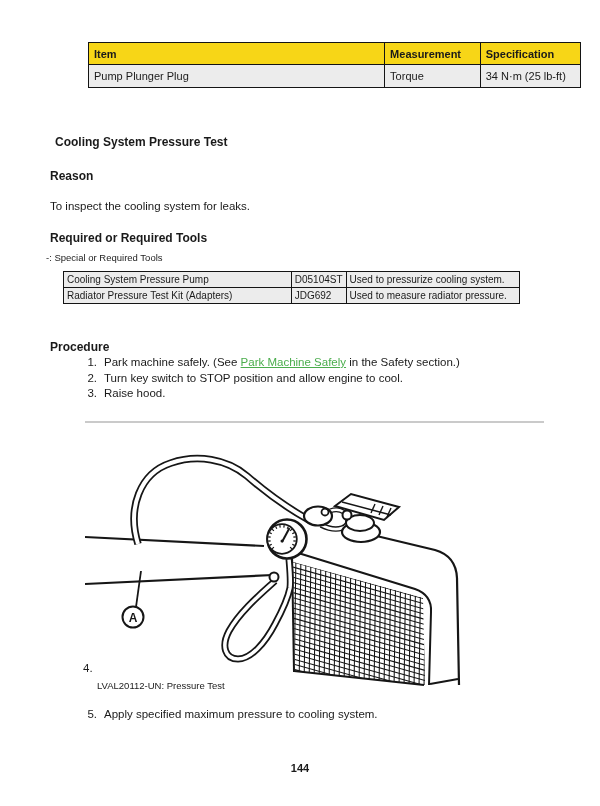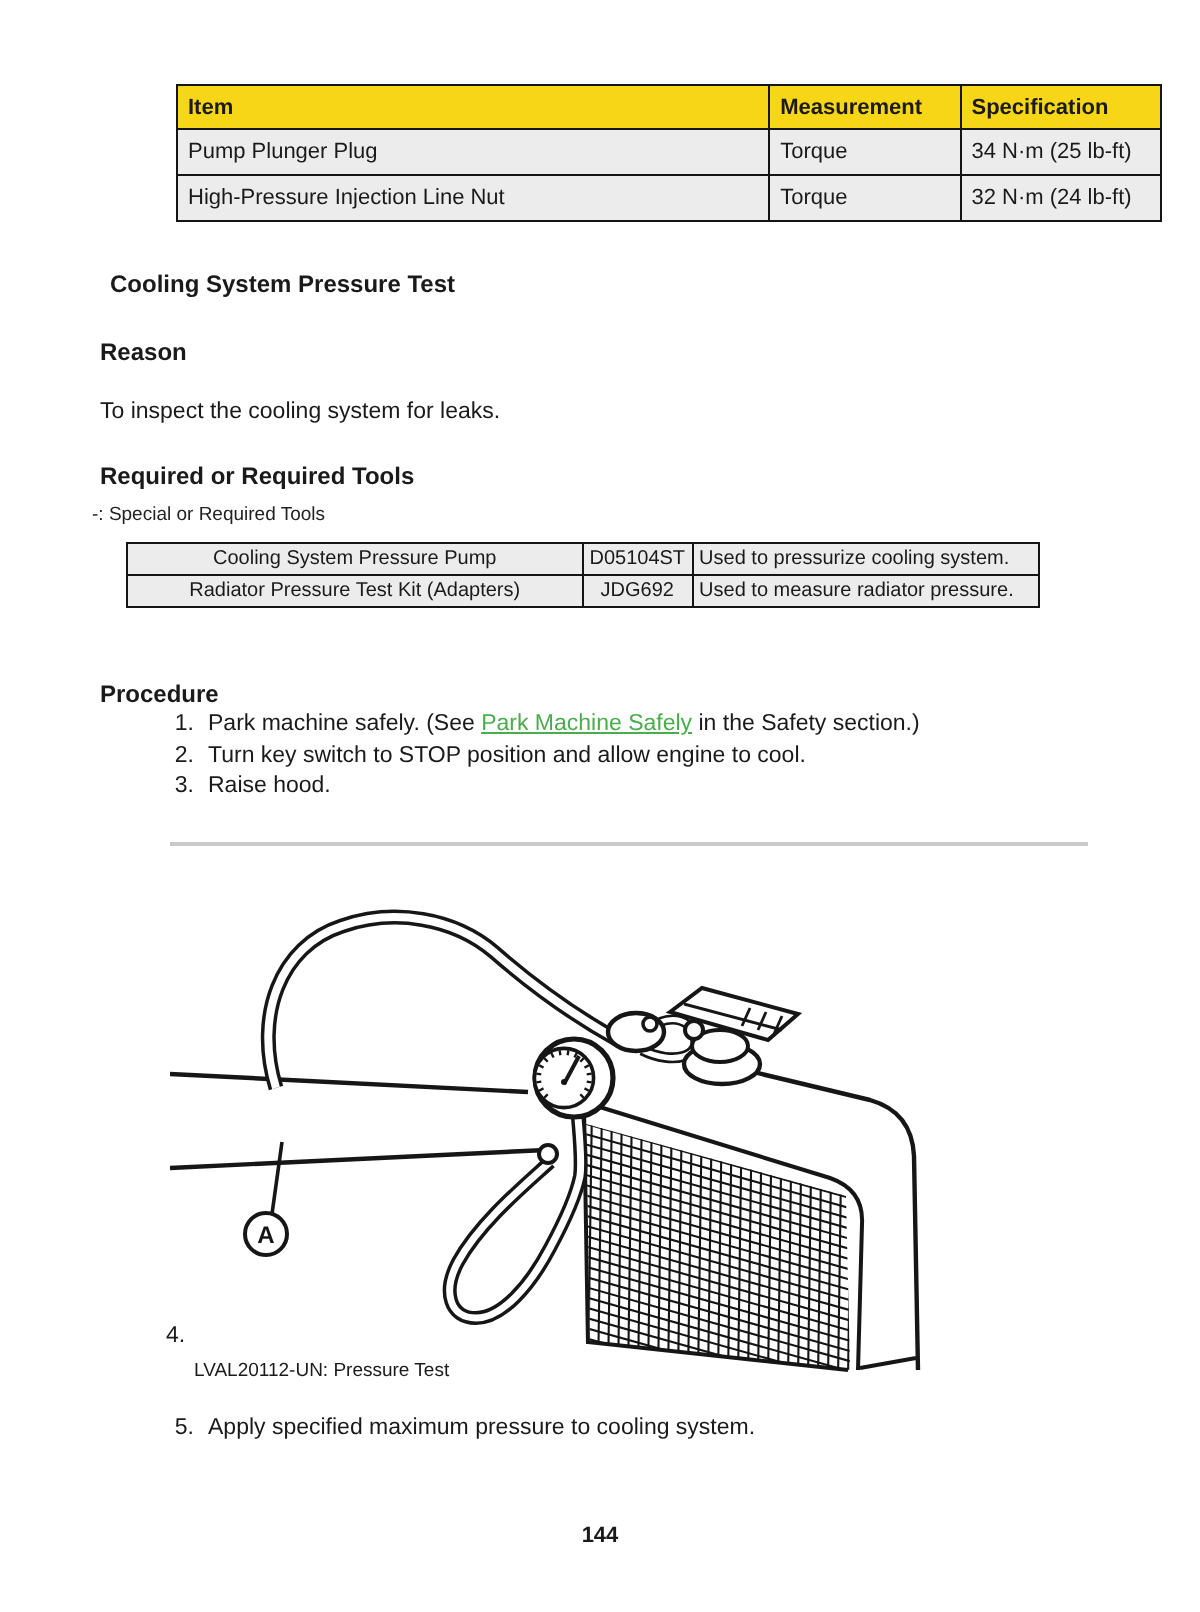--- a/index.html
+++ b/index.html
@@ -10,21 +10,21 @@
   }
   
   table { border-collapse:collapse; }
   .spec-table { position:absolute; left:88px; top:42px; width:493px; font-size:11px; }
   .spec-table th, .spec-table td { border:1px solid #141414; padding:3px 5px; text-align:left; }
   .spec-table th { font-weight:bold; height:22px; }
   .spec-table td { height:23px; }
   .tools-table { position:absolute; left:63px; top:271px; width:457px; font-size:10px; }
   .tools-table th, .tools-table td { border:1px solid #141414; padding:1px 3px; }
   .tools-table th { font-weight:bold; text-align:center; height:17px; }
-  .tools-table td { height:16px; text-align:center; }
+  .tools-table td { height:16px; text-align:left; }
   .tools-table td.left { text-align:left; }
   .yellow { background:#F7D617; }
   .grayrow { background:#ECECEC;padding-left:26px; }
   
   .h-main { position:absolute; left:50px; top:135px; font-size:12px; font-weight:bold; padding-left:5px; }
   .h-reason { position:absolute; left:50px; top:169px; font-size:12px; font-weight:bold; }
   .p-reason { position:absolute; left:50px; top:200px; font-size:11.5px; }
   .h-tools { position:absolute; left:50px; top:231px; font-size:12px; font-weight:bold; }
   .tools-note { position:absolute; left:46px; top:252px; font-size:9.5px; color:#222; }
   .h-proc { position:absolute; left:50px; top:340px; font-size:12px; font-weight:bold; }
@@ -57,25 +57,20 @@
     <tbody>
         <tr>
       <th class="yellow">Item</th>
       <th class="yellow">Measurement</th>
       <th class="yellow">Specification</th>
     </tr>
     <tr class="grayrow">
       <td>Pump Plunger Plug</td>
       <td>Torque</td>
       <td>34 N·m (25 lb-ft)</td>
-    </tr>
-    <tr class="grayrow">
-      <td>High-Pressure Injection Line Nut</td>
-      <td>Torque</td>
-      <td>32 N·m (24 lb-ft)</td>
     </tr>
   </tbody>
     </table>
 
   <div class="h-main">Cooling System Pressure Test</div>
   <div class="h-reason">Reason</div>
   <div class="p-reason">To inspect the cooling system for leaks.</div>
   <div class="h-tools">Required or Required Tools</div>
   <div class="tools-note">-: Special or Required Tools</div>
 

